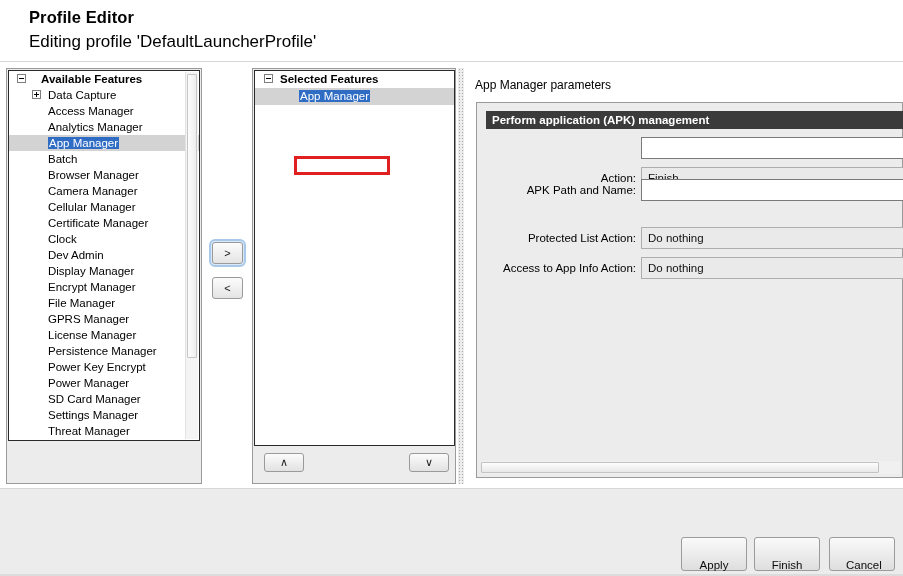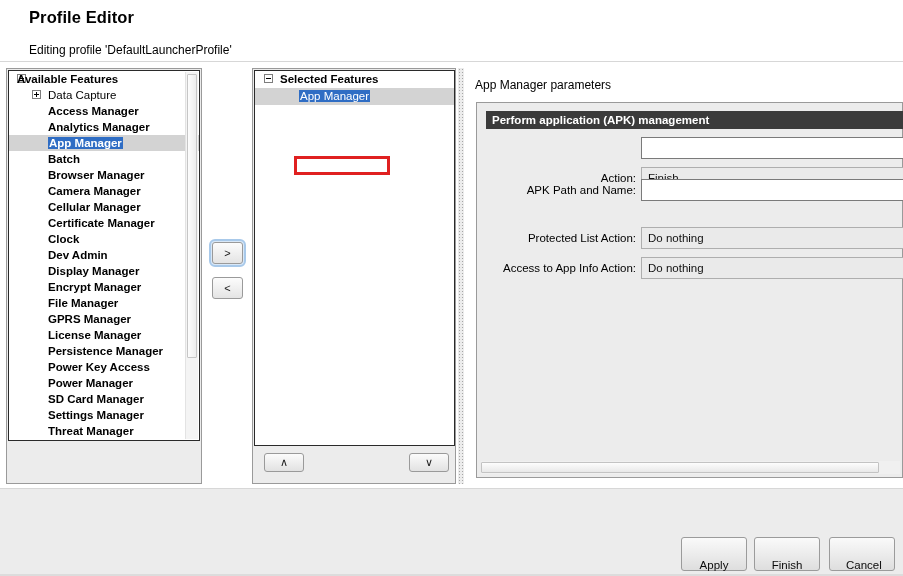--- a/index.html
+++ b/index.html
@@ -17,22 +17,22 @@
     position: absolute; left: 0; top: 0; width: 903px; height: 62px;
     background: #ffffff;
     margin-left: 19px;
   }
   .wizard-title {
     position: absolute; left: 10px; top: 8px;
     font-size: 16.5px; font-weight: bold; color: #000000;
     letter-spacing: .1px;
   }
   .wizard-subtitle {
-    position: absolute; left: 10px; top: 43px;
-    font-size: 12px; color: #000000;
+    position: absolute; left: 10px; top: 32px;
+    font-size: 17px; color: #000000;
   }
   .header-sep {
     position: absolute; left: 0; top: 61px; width: 903px; height: 1px;
     background: #d7d7d7;
   }
 
   
   .panel-outer {
     position: absolute;
     border: 1px solid #9a9a9a;
@@ -48,22 +48,22 @@
   
   #left-panel { left: 6px; top: 68px; width: 196px; height: 416px; }
   #left-tree { left: 1px; top: 1px; width: 192px; height: 371px; }
 
   .tree-list { position: absolute; left: 0; top: 0; width: 100%; }
   .tree-row {
     position: relative; height: 16px; line-height: 16px;
     font-size: 11.5px; color: #000000; white-space: nowrap;
   }
   .tree-row .lbl { position: relative; }
-  .tree-row.root { font-weight: bold; padding-left: 8px; }
-  .tree-row.child { padding-left: 39px; font-weight: bold; }
+  .tree-row.root { font-weight: bold; padding-left: 32px; }
+  .tree-row.child { padding-left: 39px; }
   .tree-row.child-exp { padding-left: 24px; }
   .tree-row.selected-soft { background: #d3d3d3; }
   .tree-row.selected-soft .lbl {
     background: #2f6dc4; color: #ffffff; padding: 0 1px;
   }
   .toggle {
     position: absolute; top: 3px; width: 9px; height: 9px;
     border: 1px solid #7d7d7d; background: #ffffff;
   }
   .toggle::before {
@@ -230,21 +230,21 @@
           <div class="tree-row child"><span class="lbl">Cellular Manager</span></div>
           <div class="tree-row child"><span class="lbl">Certificate Manager</span></div>
           <div class="tree-row child"><span class="lbl">Clock</span></div>
           <div class="tree-row child"><span class="lbl">Dev Admin</span></div>
           <div class="tree-row child"><span class="lbl">Display Manager</span></div>
           <div class="tree-row child"><span class="lbl">Encrypt Manager</span></div>
           <div class="tree-row child"><span class="lbl">File Manager</span></div>
           <div class="tree-row child"><span class="lbl">GPRS Manager</span></div>
           <div class="tree-row child"><span class="lbl">License Manager</span></div>
           <div class="tree-row child"><span class="lbl">Persistence Manager</span></div>
-          <div class="tree-row child"><span class="lbl">Power Key Access</span></div>
+          <div class="tree-row child"><span class="lbl">Power Key Encrypt</span></div>
           <div class="tree-row child"><span class="lbl">Power Manager</span></div>
           <div class="tree-row child"><span class="lbl">SD Card Manager</span></div>
           <div class="tree-row child"><span class="lbl">Settings Manager</span></div>
           <div class="tree-row child"><span class="lbl">Threat Manager</span></div>
         </div>
       <div class="vscroll-track">
         <div class="vscroll-thumb"></div>
       </div>
     </div>
     <div id="left-bottom-pad"></div>

